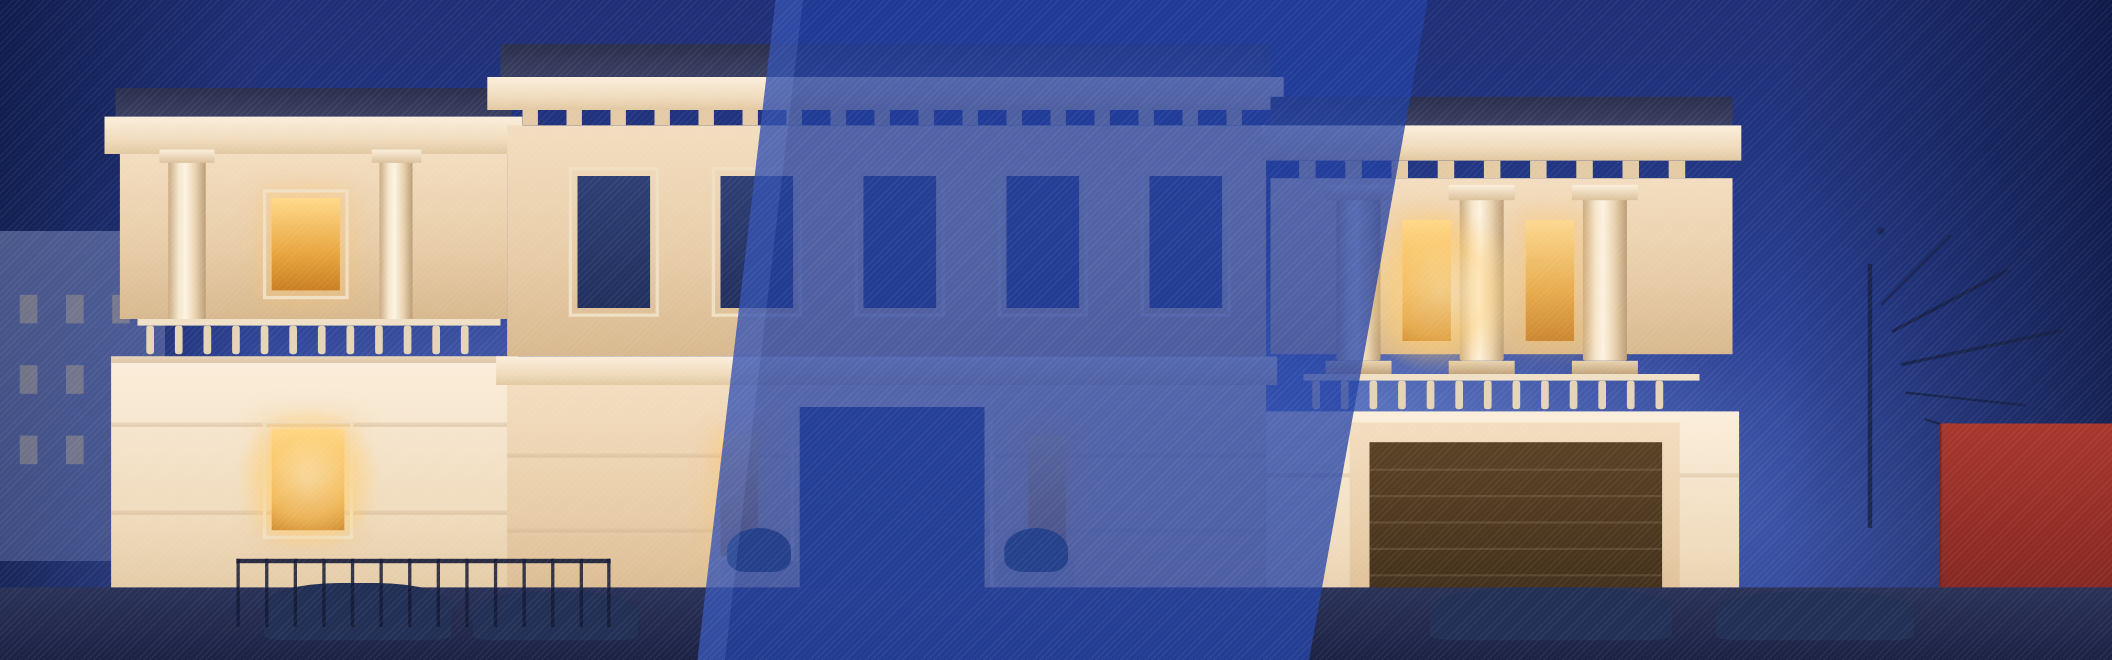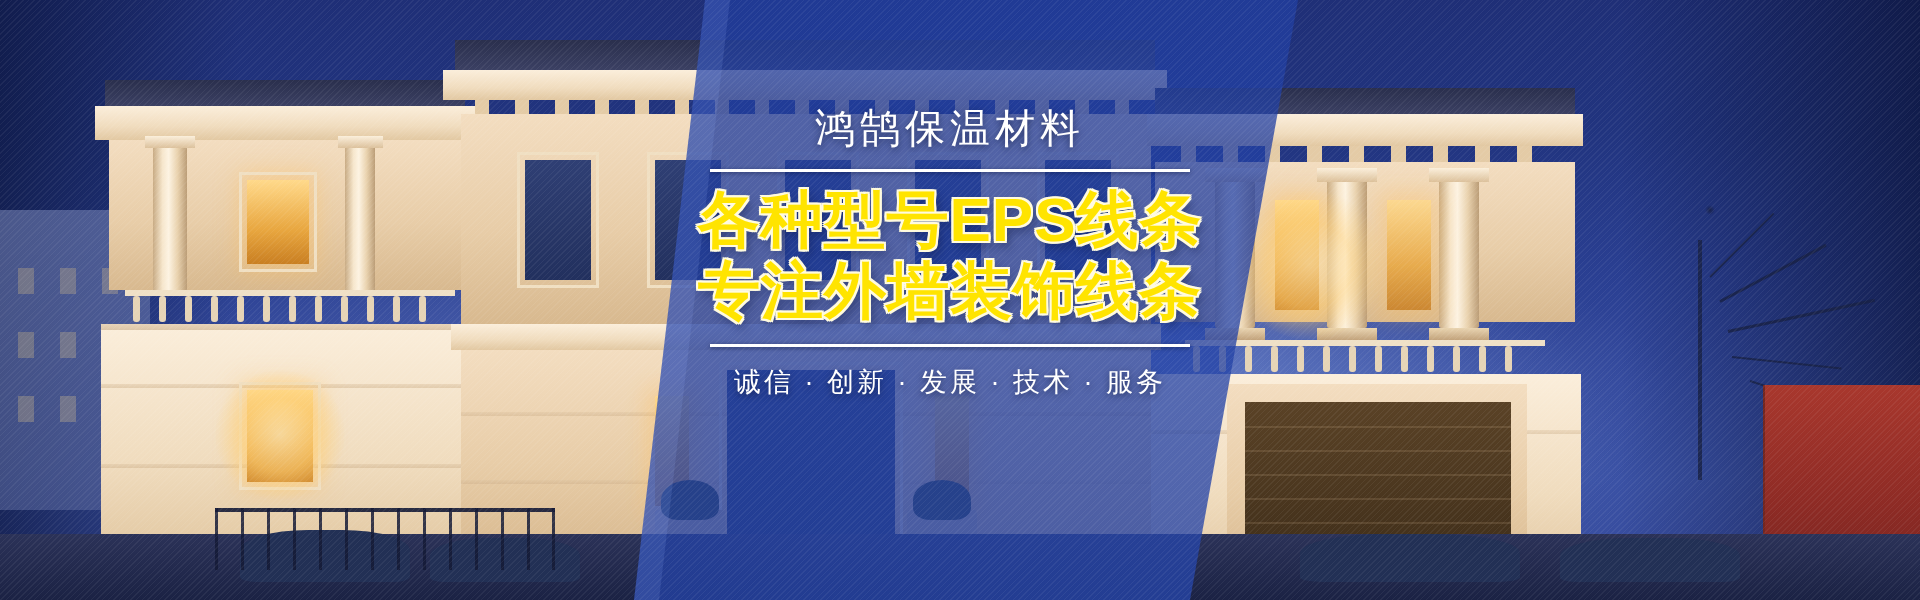--- a/index.html
+++ b/index.html
@@ -403,22 +403,14 @@
     <div class="bar" style="left:286px"></div>
     <div class="bar" style="left:312px"></div>
     <div class="bar" style="left:337px"></div>
   </div>
 
   <div class="overlay"></div>
   <div class="overlay-edge-l"></div>
 
   <div class="hatch"></div>
 
-  <div class="copy">
-    <div class="brand">鸿鹄保温材料</div>
-    <div class="rule"></div>
-    <div class="head">各种型号EPS线条</div>
-    <div class="head head-l2">专注外墙装饰线条</div>
-    <div class="rule rule-bottom"></div>
-    <div class="tagline">诚信 · 创新 · 发展 · 技术 · 服务</div>
-  </div>
 
 </div>
 
 </body></html>

